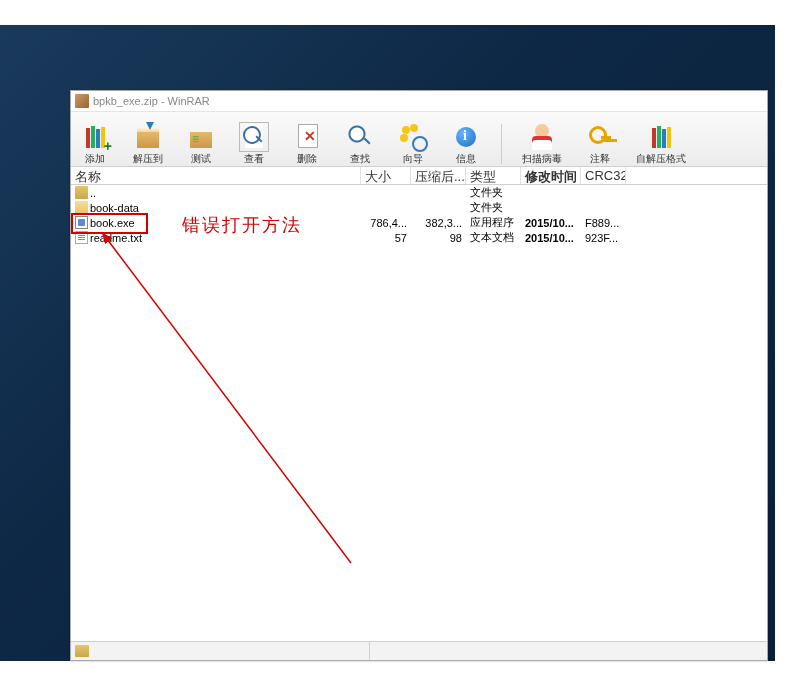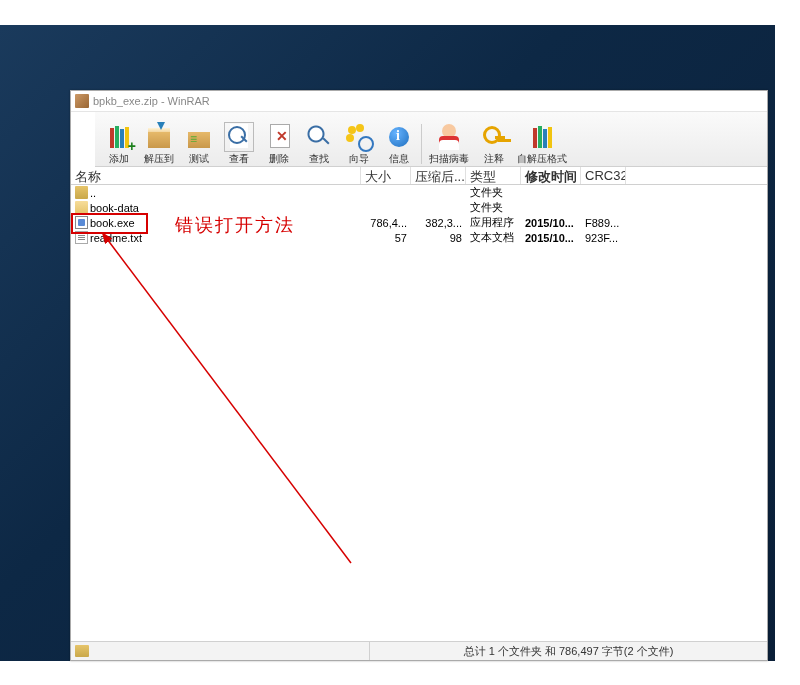--- a/index.html
+++ b/index.html
@@ -66,22 +66,21 @@
     cursor: default;
   }
   
   .toolbar {
     height: 50px;
     background: linear-gradient(#fafafa,#ececec);
     border-bottom: 1px solid #d0d0d0;
     display: flex;
     align-items: flex-end;
     padding: 2px 4px 2px 4px;
-    gap: 0;
-    margin-left: 24px;
+    gap: 13px;
   }
   .tbtn {
     width: 40px;
     height: 46px;
     display: flex;
     flex-direction: column;
     align-items: center;
     justify-content: flex-end;
     gap: 1px;
     border-radius: 2px;
@@ -334,32 +333,31 @@
             <span>readme.txt</span>
           </div>
           <div class="cell c-size">57</div>
           <div class="cell c-comp">98</div>
           <div class="cell c-type">文本文档</div>
           <div class="cell c-date">2015/10...</div>
           <div class="cell c-crc">923F...</div>
         </div>
 
     <div class="anno-box" style="left:0px; top:28px; width:73px; height:17px;"></div>
-        <span class="anno-caption" style="left:104px; top:28px;">错误打开方法</span>
+        <span class="anno-caption" style="left:111px; top:28px;">错误打开方法</span>
         <svg class="anno-arrow" style="left:30px; top:48px;" width="260" height="340">
         <defs>
           <marker id="ah" markerWidth="10" markerHeight="10" refX="2" refY="3" orient="auto">
             <path d="M0,0 L0,6 L8,3 z" fill="#d60000"></path>
           </marker>
         </defs>
         <line x1="250" y1="330" x2="6" y2="6" stroke="#d60000" stroke-width="1.5" marker-end="url(#ah)"></line>
       </svg>
       </div>
 
     <div class="statusbar">
       <div class="left">
         <span class="dico"></span>
       </div>
-      <div class="right">总计 1 个文件夹 和 786,497 字节(2 个文件)</div>
     </div>
 
   </div>
 </div>
 
 </body></html>

